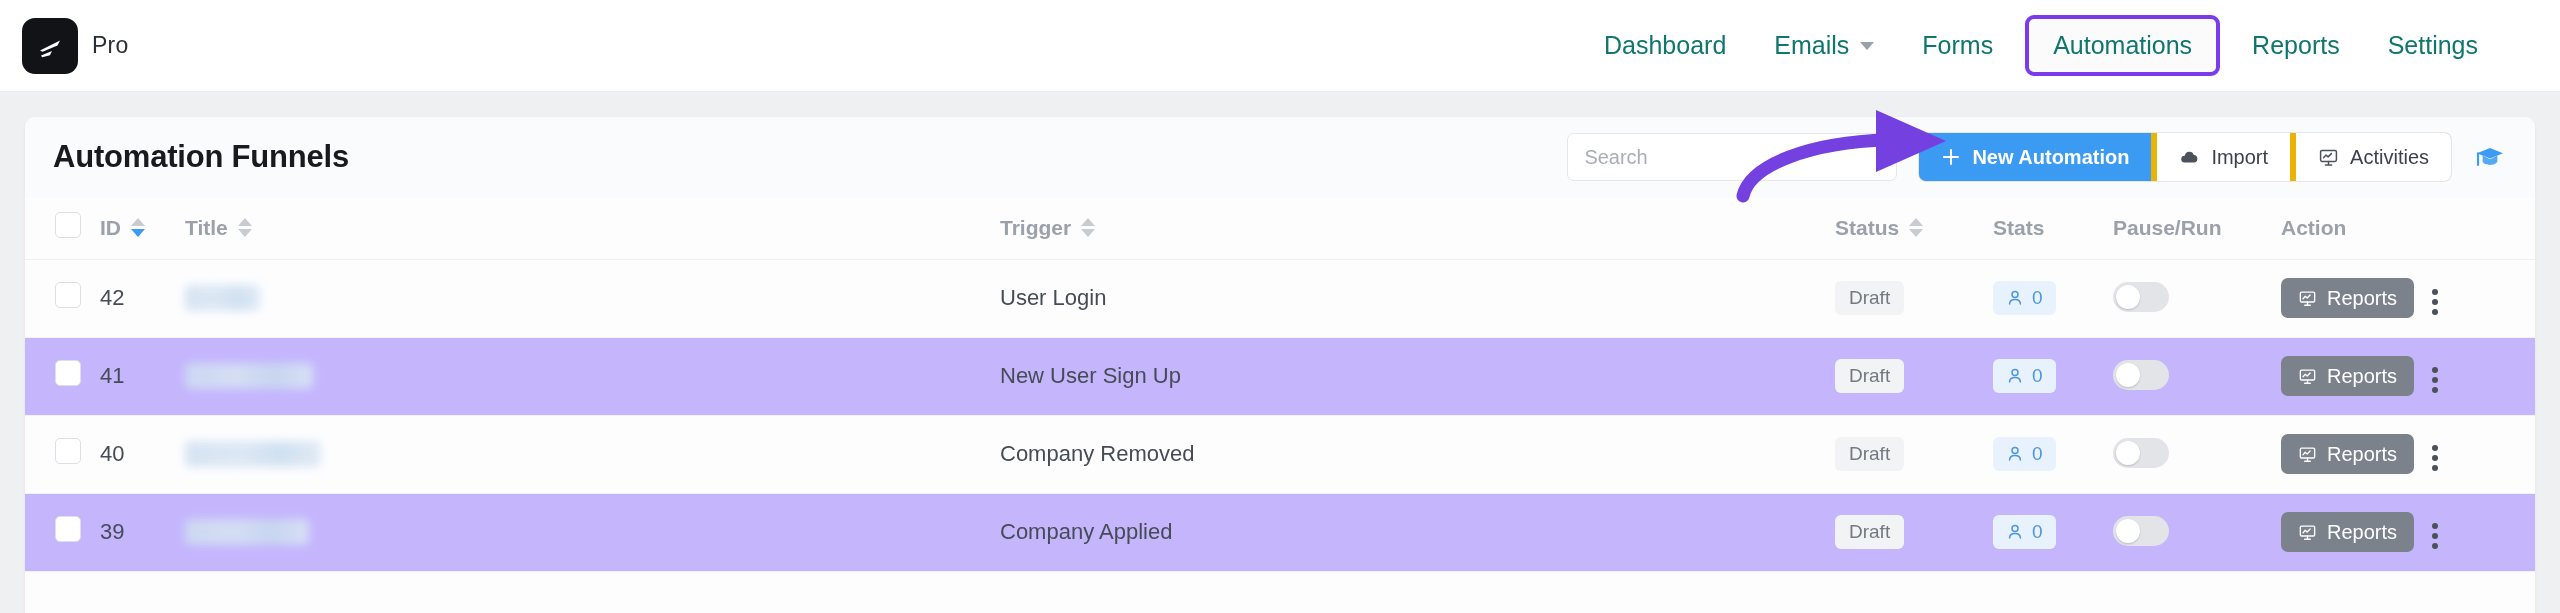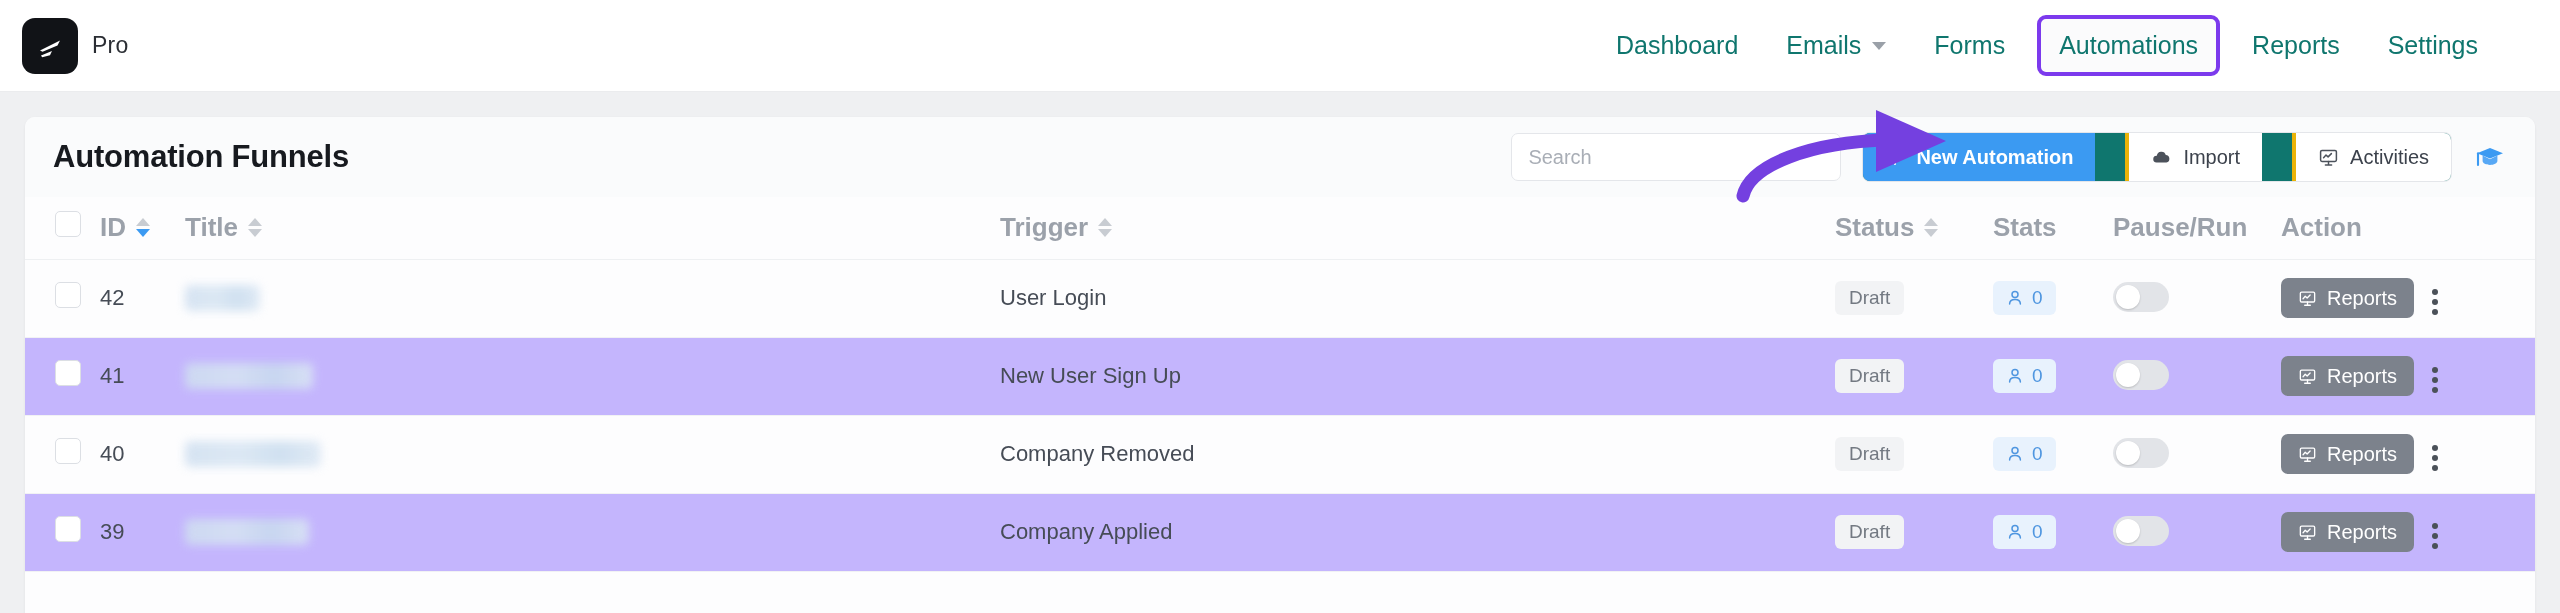--- a/index.html
+++ b/index.html
@@ -33,21 +33,21 @@
   .nav-item {
     position: relative;
     font-size: 25px; color: #0f766e;
     padding: 10px 24px;
     display: flex; align-items: center; gap: 11px;
     white-space: nowrap;
   }
   .nav-item.active-box {
     border: 4px solid #7c3aed;
     border-radius: 9px;
-    padding: 12px 18px;
+    padding: 12px 24px;
     margin: 0 8px;
     background: #fbfbfc;
   }
   .caret {
     width: 0; height: 0;
     border-left: 7px solid transparent;
     border-right: 7px solid transparent;
     border-top: 8px solid #9aa0a8;
     display: inline-block;
   }
@@ -78,35 +78,35 @@
   }
   .search-box input {
     border: none; outline: none; width: 100%;
     font-size: 20px; color: #585e68;
     font-family: "Liberation Sans", sans-serif;
     background: transparent;
   }
   .search-box input::placeholder { color: #a9aeb6; }
 
   .btn-group { display: flex; align-items: flex-start; border-radius: 7px; overflow: hidden;
-               box-shadow: 0 0 0 1px #e4e6ea; background:#0f766e; }
+               box-shadow: 0 0 0 1px #e4e6ea; background:#fdba74; }
   .btn {
     height: 48px; display: flex; align-items: center; gap: 11px;
     padding: 0 22px; font-size: 20px; white-space: nowrap;
   }
   .btn-primary { background: #3b9af2; color: #ffffff; font-weight: 600; }
-  .btn-plain { background: #ffffff; color: #3c424c; border-left: 4px solid #eab308; margin-left: 30px; }
+  .btn-plain { background: #ffffff; color: #3c424c; border-left: 6px solid #eab308; }
   .btn-plain:first-child { border-left: none; }
   .cap-btn { margin-left: 22px; display:flex; align-items:center; }
 
   
   table { width: 100%; border-collapse: collapse; table-layout: fixed; }
   thead th {
     height: 62px; text-align: left;
-    font-size: 26px; font-weight: 700; color: #9ba1aa;
+    font-size: 21px; font-weight: 700; color: #9ba1aa;
     background: #fdfdfe;
     border-bottom: 1px solid #eef0f2;
     padding: 0;
     vertical-align: middle;
     margin-left: 33px;
   }
   .th-inner { display: flex; align-items: center; gap: 10px; }
   .sorter { display: inline-flex; flex-direction: column; gap: 3px; }
   .tri-up {
     width: 0; height: 0; border-left: 7px solid transparent;

